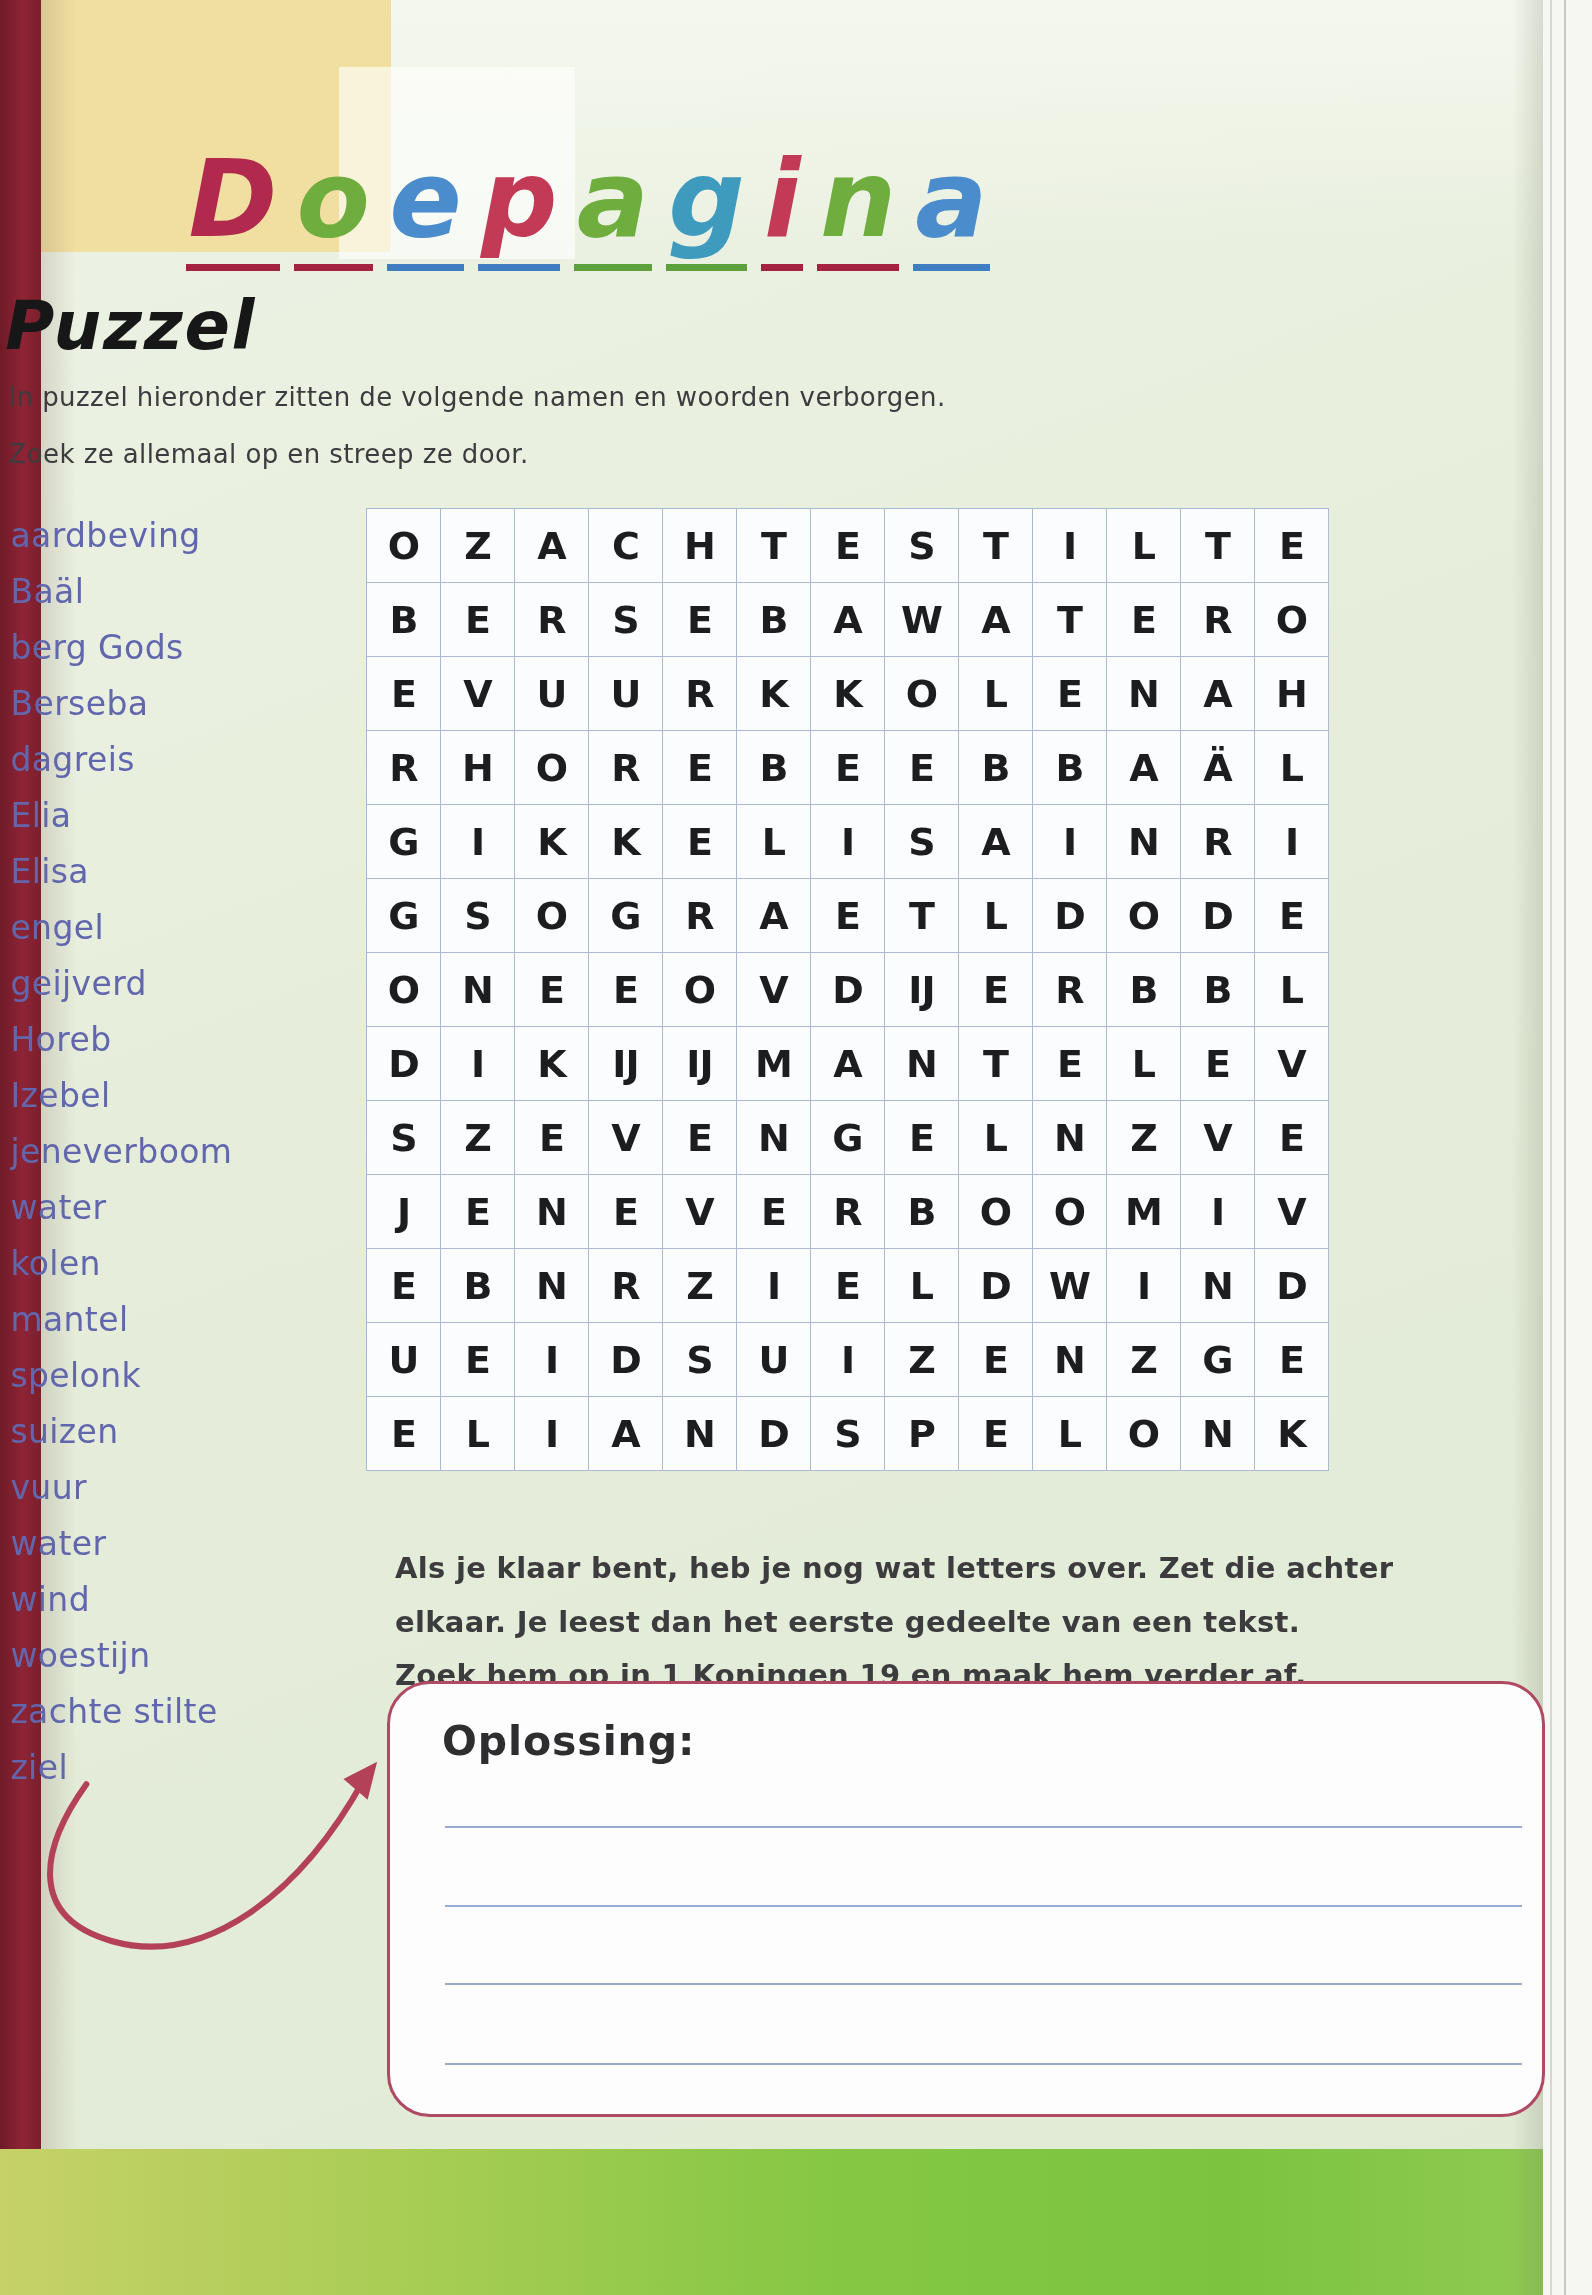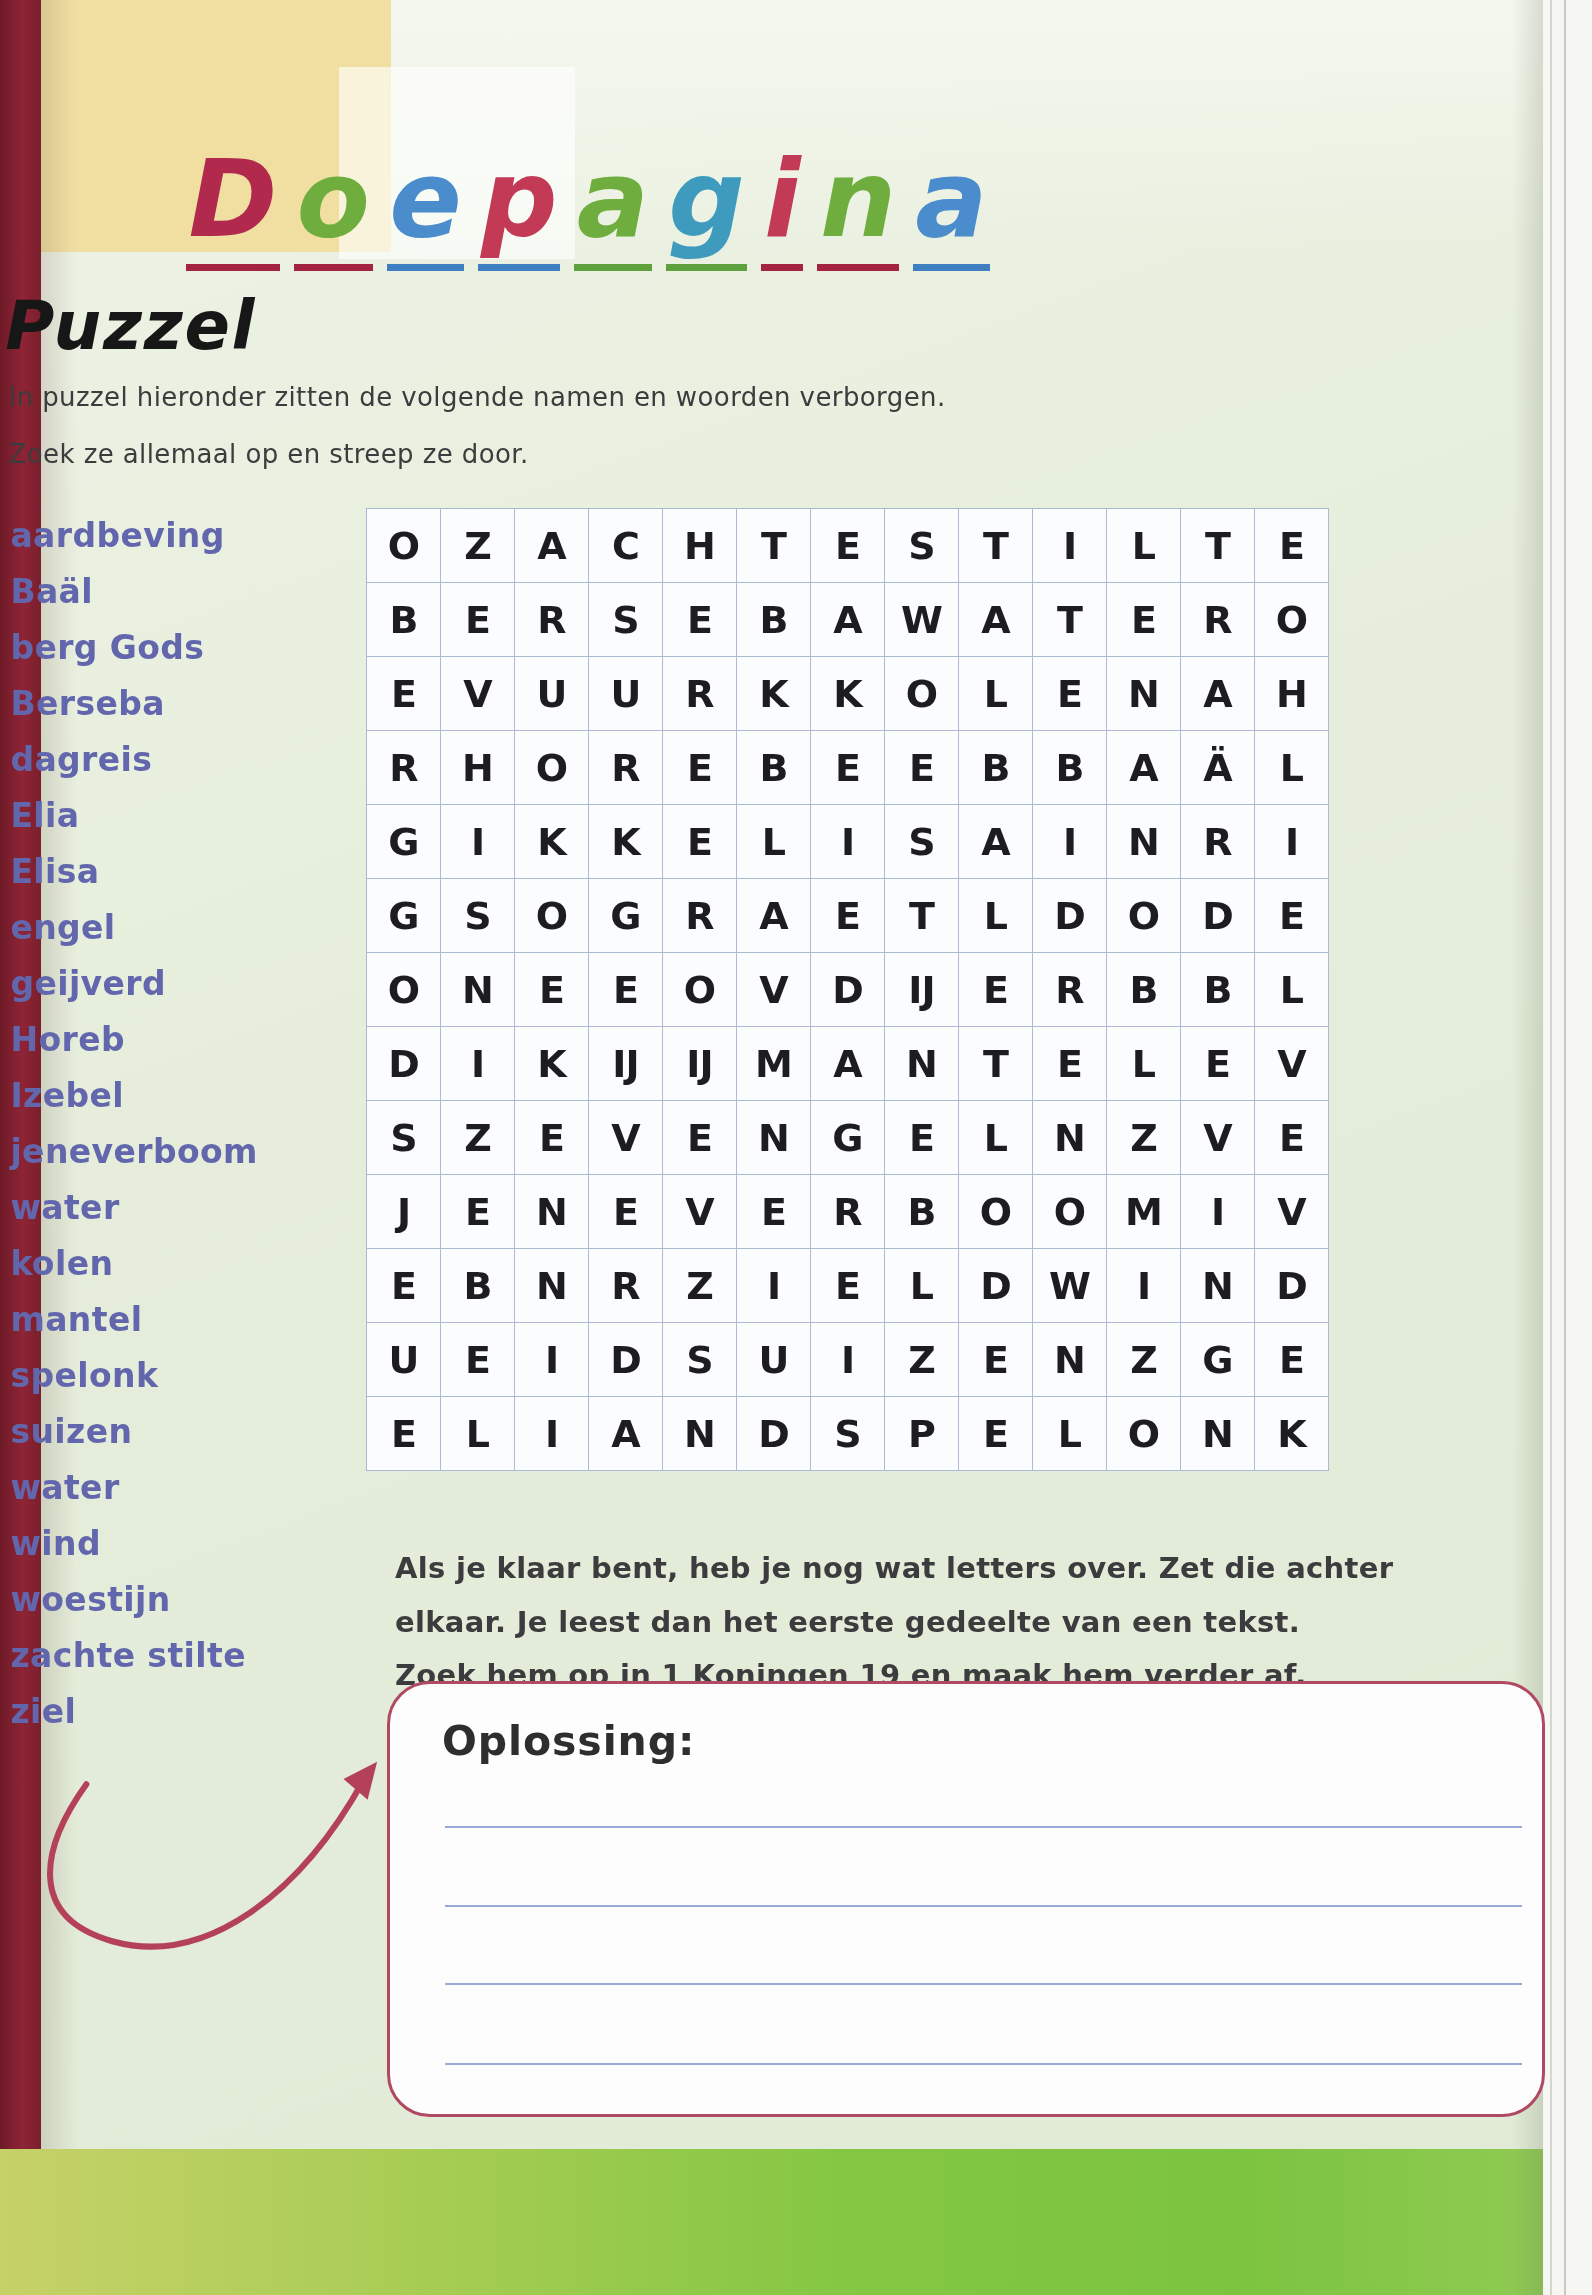--- a/index.html
+++ b/index.html
@@ -40,21 +40,21 @@
   .tl{display:inline-block;border-bottom:7.8px solid;padding:0 2.6px 5.2px 2.6px;margin-right:14px;}
 
   .section-title{left:5.2px;top:231px;font-size:67px;font-style:italic;font-weight:600;color:#171717;letter-spacing:1.7px;text-align:center;}
 
   .intro{font-size:26px;font-weight:normal;color:#3c3c3e;letter-spacing:0.4px;white-space:nowrap;}
   .intro.l1{left:8.6px;top:356px;}
   .intro.l2{left:8.6px;top:413px;}
 
   
   .wordlist{left:10.4px;top:516px;width:345px;}
-  .word{height:56px;font-size:33px;font-weight:700;color:#6267ad;letter-spacing:0.4px;}
+  .word{height:56px;font-size:33px;font-weight:400;color:#6267ad;letter-spacing:0.4px;}
 
   
   .grid{left:366px;top:508px;display:grid;grid-template-columns:repeat(13,74px);
     background:#fbfcfe;border-top:1.7px solid #a9b7d3;border-left:1.7px solid #a9b7d3;}
   .cell{width:74px;height:74px;box-sizing:border-box;
     border-right:1.7px solid #aebad4;border-bottom:1.7px solid #aebad4;
     font-size:38px;font-weight:bold;color:#1d1d1f;
     display:flex;align-items:center;justify-content:center;letter-spacing:-0.9px;}
 
   
@@ -109,20 +109,21 @@
       <div class="word">engel</div>
       <div class="word">geijverd</div>
       <div class="word">Horeb</div>
       <div class="word">Izebel</div>
       <div class="word">jeneverboom</div>
       <div class="word">water</div>
       <div class="word">kolen</div>
       <div class="word">mantel</div>
       <div class="word">spelonk</div>
       <div class="word">suizen</div>
+      <div class="word">vuur</div>
       <div class="word">water</div>
       <div class="word">wind</div>
       <div class="word">woestijn</div>
       <div class="word">zachte stilte</div>
       <div class="word">ziel</div>
     </div>
 
   <div class="abs grid" id="grid">
       <div class="cell">O</div>
       <div class="cell">Z</div>

